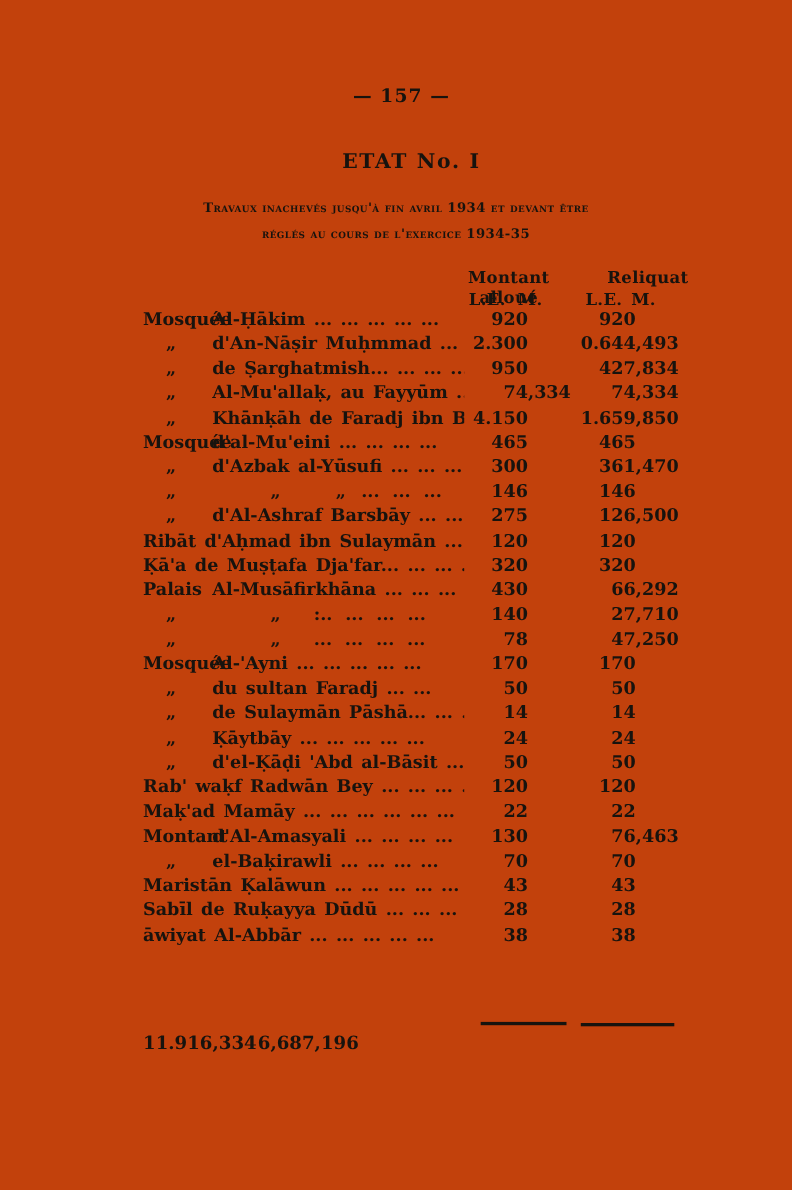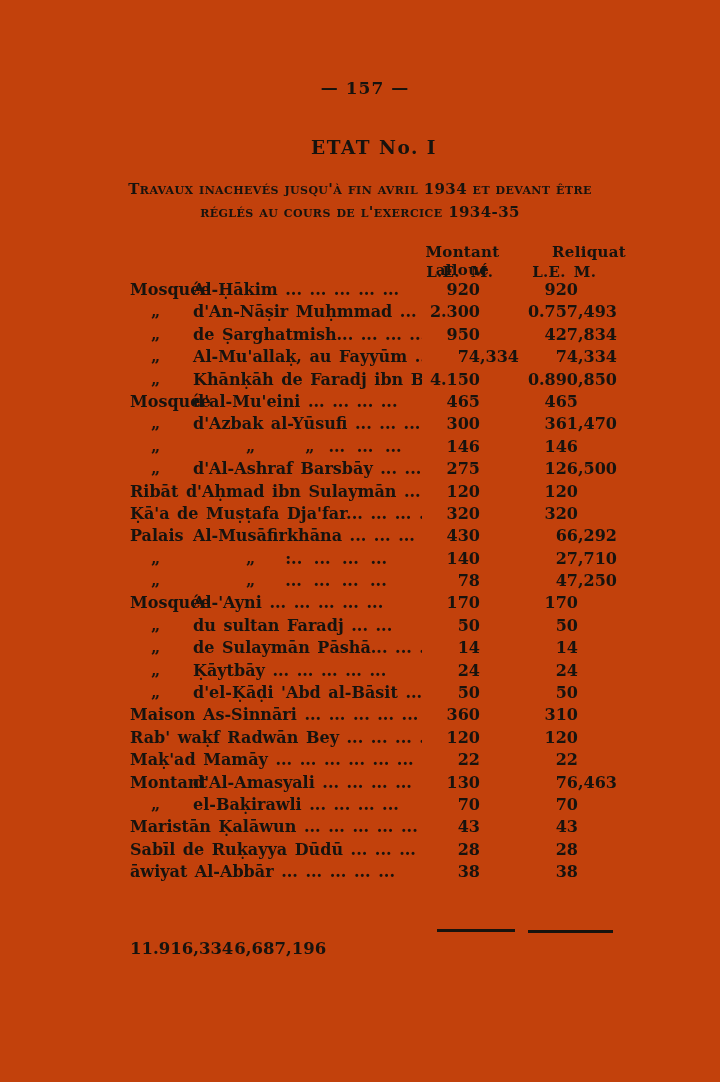--- a/index.html
+++ b/index.html
@@ -16,21 +16,21 @@
     position:absolute;top:78px;left:0;width:730px;
     text-align:center;font-size:17px;letter-spacing:1px;
   }
   .etat{
     position:absolute;top:137px;left:0;width:748px;
     text-align:center;font-size:18.5px;letter-spacing:1.5px;
   }
   .title{
     position:absolute;top:178px;left:110px;width:500px;
     text-align:center;font-variant:small-caps;
-    font-size:15px;line-height:23px;letter-spacing:0.4px;
+    font-size:12px;line-height:23px;letter-spacing:0.4px;
   }
   
   .hdr{position:absolute;font-size:15px;text-align:center;letter-spacing:0.3px;}
   .h-montant{left:405px;top:243px;width:115px;}
   .h-reliquat{left:544px;top:243px;width:90px;}
   .h-le1{left:425px;top:263px;width:36px;}
   .h-m1 {left:470px;top:263px;width:24px;}
   .h-le2{left:531px;top:263px;width:36px;}
   .h-m2 {left:573px;top:263px;width:24px;}
   
@@ -87,21 +87,21 @@
           <span class="fp"></span>
         </span>
       </div>
       <div class="row">
         <span class="lbl"><span class="c1 dit">„</span>d'An-Nāṣir Muḥmmad ... ...</span>
         <span class="amt">
           <span class="ip">2.300</span>
           <span class="fp"></span>
         </span>
         <span class="amt rq">
-          <span class="ip">0.757</span>
+          <span class="ip">0.644</span>
           <span class="fp">,493</span>
         </span>
       </div>
       <div class="row">
         <span class="lbl"><span class="c1 dit">„</span>de Ṣarghatmish... ... ... ...</span>
         <span class="amt">
           <span class="ip">950</span>
           <span class="fp"></span>
         </span>
         <span class="amt rq">
@@ -120,21 +120,21 @@
           <span class="fp">,334</span>
         </span>
       </div>
       <div class="row">
         <span class="lbl"><span class="c1 dit">„</span>Khānḳāh de Faradj ibn Barḳūḳ</span>
         <span class="amt">
           <span class="ip">4.150</span>
           <span class="fp"></span>
         </span>
         <span class="amt rq">
-          <span class="ip">0.890</span>
+          <span class="ip">1.659</span>
           <span class="fp">,850</span>
         </span>
       </div>
       <div class="row">
         <span class="lbl"><span class="c1">Mosquée</span>d'al-Mu'eini ... ... ... ...</span>
         <span class="amt">
           <span class="ip">465</span>
           <span class="fp"></span>
         </span>
         <span class="amt rq">
@@ -275,31 +275,20 @@
         </span>
       </div>
       <div class="row">
         <span class="lbl"><span class="c1 dit">„</span>d'el-Ḳāḍi 'Abd al-Bāsit ... ...</span>
         <span class="amt">
           <span class="ip">50</span>
           <span class="fp"></span>
         </span>
         <span class="amt rq">
           <span class="ip">50</span>
-          <span class="fp"></span>
-        </span>
-      </div>
-      <div class="row">
-        <span class="lbl">Maison As-Sinnāri ... ... ... ... ...</span>
-        <span class="amt">
-          <span class="ip">360</span>
-          <span class="fp"></span>
-        </span>
-        <span class="amt rq">
-          <span class="ip">310</span>
           <span class="fp"></span>
         </span>
       </div>
       <div class="row">
         <span class="lbl">Rab' waḳf Radwān Bey ... ... ... ...</span>
         <span class="amt">
           <span class="ip">120</span>
           <span class="fp"></span>
         </span>
         <span class="amt rq">

